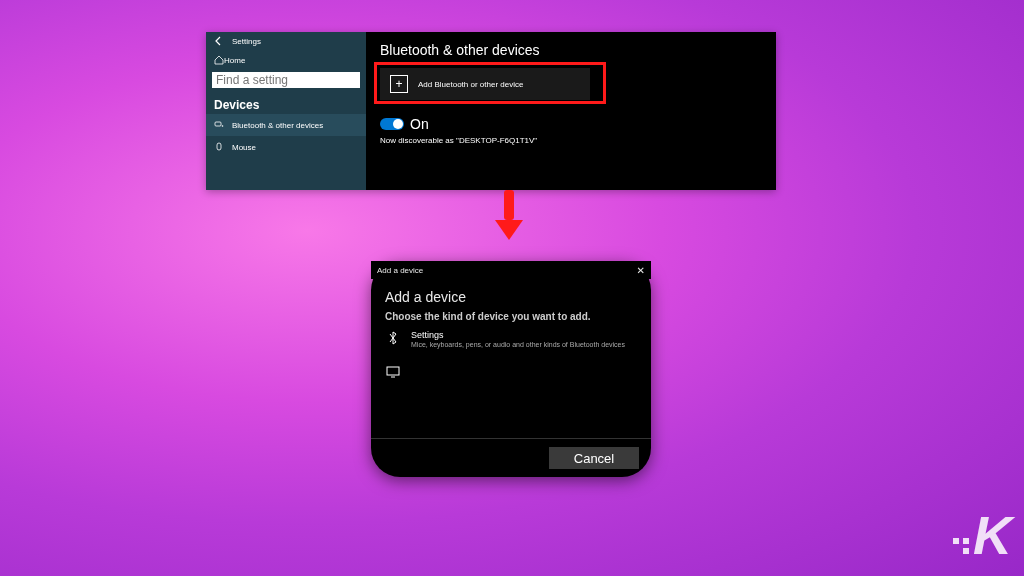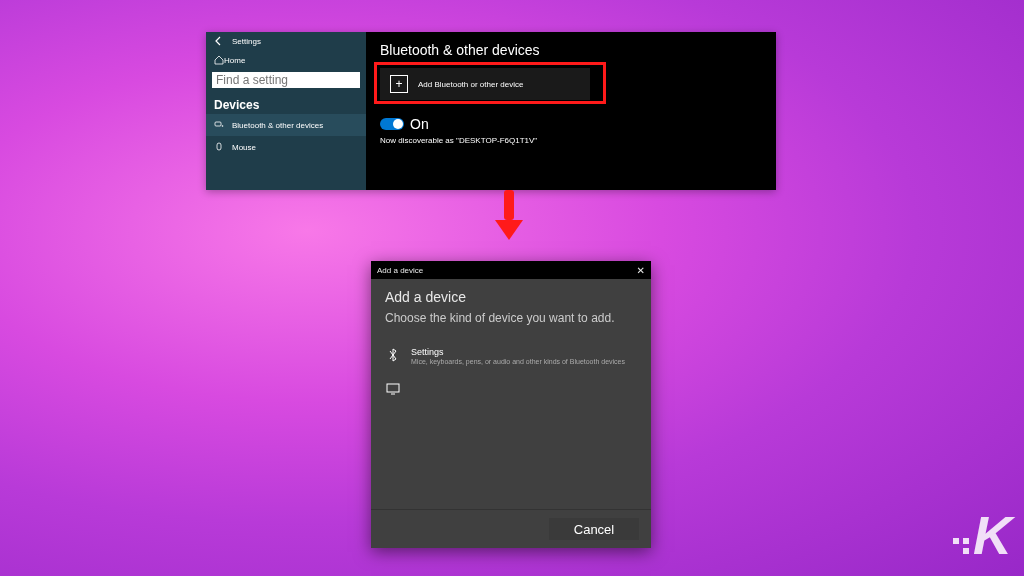--- a/index.html
+++ b/index.html
@@ -159,26 +159,27 @@
     border-right: 14px solid transparent;
     border-top: 20px solid #ff1a1a;
   }
 
   
   .dialog {
     position: absolute;
     left: 371px;
     top: 261px;
     width: 280px;
-    height: 287px;
-    background: #404040;
+    height: 216px;
+    background: #000000;
     color: #e8e8e8;
     display: flex;
     flex-direction: column;
     box-shadow: 0 4px 16px rgba(0,0,0,0.5);
+    border-radius: 29px;
   }
   .dialog-titlebar {
     height: 18px;
     background: #000;
     display: flex;
     align-items: center;
     justify-content: space-between;
     padding: 0 6px;
     font-size: 8px;
   }
@@ -186,23 +187,24 @@
   .dialog-body {
     padding: 10px 14px;
     flex: 1;
   }
   .dialog-heading {
     font-size: 14px;
     font-weight: 400;
     margin-bottom: 6px;
   }
   .dialog-sub {
-    font-size: 12px;
+    font-size: 10px;
     color: #ccc;
-    margin-bottom: 14px;
+    margin-bottom: 0;
+    font-weight: bold;
   }
   .device-option {
     display: flex;
     gap: 10px;
     padding: 8px 0;
     cursor: pointer;
   }
   .device-option .opt-icon {
     width: 16px; height: 16px;
     display: flex; align-items: center; justify-content: center;

